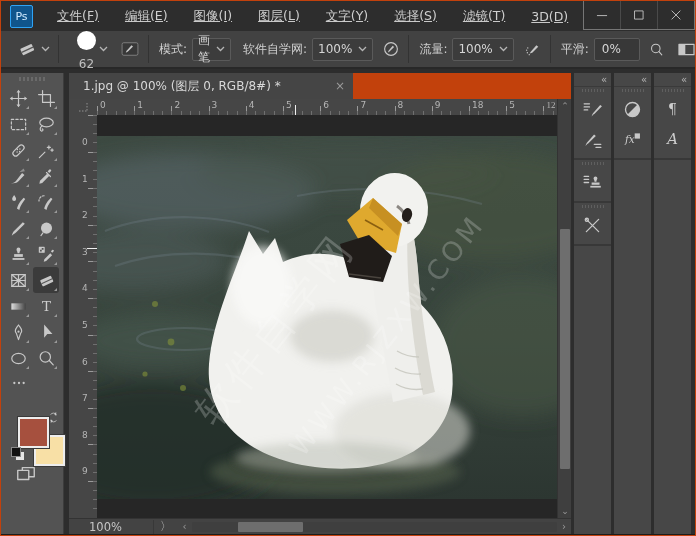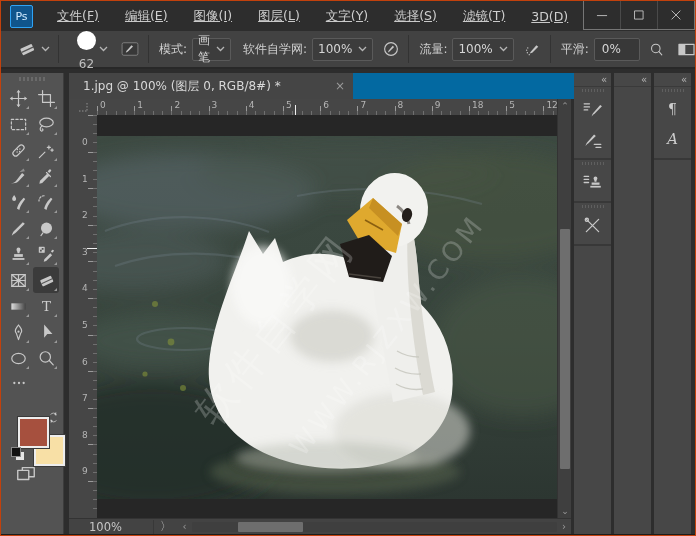--- a/index.html
+++ b/index.html
@@ -44,21 +44,21 @@
   #swatches{position:absolute;left:0;top:336px;width:62px;height:70px;}
   #fg-swatch{position:absolute;left:17px;top:8px;width:27px;height:27px;border:2px solid #ededed;outline:1px solid #3a3a3a;z-index:2;}
   #bg-swatch{position:absolute;left:33px;top:26px;width:27px;height:27px;border:2px solid #ededed;outline:1px solid #3a3a3a;z-index:1;}
   #swap-colors{position:absolute;left:46px;top:2px;}
   #default-colors{position:absolute;left:10px;top:38px;width:13px;height:13px;}
   #default-colors .b{position:absolute;left:0;top:0;width:8px;height:8px;background:#111;border:1px solid #888;z-index:2;}
   #default-colors .w{position:absolute;left:4px;top:4px;width:8px;height:8px;background:#e6e6e6;border:1px solid #555;}
   #screen-mode{position:absolute;left:14px;top:390px;}
 
   
-  #tabbar{left:68px;top:72px;width:502px;height:26px;background:#0369a1;padding-left:15px;}
+  #tabbar{left:68px;top:72px;width:502px;height:26px;background:#c2410c;}
   #doc-tab{position:absolute;left:0;top:0;width:284px;height:26px;background:#454545;display:flex;align-items:center;padding:0 8px 0 14px;box-sizing:border-box;font-size:12px;color:#d8d8d8;white-space:nowrap;}
   #doc-tab .title{flex:1;overflow:hidden;text-overflow:clip;}
   #tab-close{color:#9a9a9a;font-size:12px;margin-left:8px;}
 
   #ruler-corner{left:68px;top:98px;width:28px;height:16px;background:#464646;border-right:1px solid #333;border-bottom:1px solid #333;display:flex;align-items:center;justify-content:center;}
   #h-ruler{left:96px;top:98px;width:460px;height:16px;background:#464646;border-bottom:1px solid #333;overflow:hidden;
     background-image:repeating-linear-gradient(90deg,#6f6f6f 0 1px,transparent 1px 9.3px),repeating-linear-gradient(90deg,#9a9a9a 0 1px,transparent 1px 37.2px);
     background-size:100% 4px,100% 9px;background-position:left bottom,left bottom;background-repeat:no-repeat;}
   .h-num{position:absolute;top:1px;font-size:9px;color:#b5b5b5;}
   #h-marker{position:absolute;left:198px;top:6px;width:1px;height:10px;background:#f0f0f0;}
@@ -457,21 +457,21 @@
       <span class="h-num" style="left: 77.4px;">2</span>
       <span class="h-num" style="left: 114.6px;">3</span>
       <span class="h-num" style="left: 151.8px;">4</span>
       <span class="h-num" style="left: 189px;">5</span>
       <span class="h-num" style="left: 226.2px;">6</span>
       <span class="h-num" style="left: 263.4px;">7</span>
       <span class="h-num" style="left: 300.6px;">8</span>
       <span class="h-num" style="left: 337.8px;">9</span>
       <span class="h-num" style="left: 375px;">18</span>
       <span class="h-num" style="left: 412.2px;">5</span>
-      <span class="h-num" style="left: 449.4px;">12</span>
+      <span class="h-num" style="left: 449.4px; font-family: Liberation Serif, serif;">12</span>
     </div>
   <div id="v-ruler" class="abs">
     <div id="v-marker"></div>
   <span class="v-num" style="top: 22px;">0</span>
       <span class="v-num" style="top: 58.6px;">1</span>
       <span class="v-num" style="top: 95.2px;">2</span>
       <span class="v-num" style="top: 131.8px;">3</span>
       <span class="v-num" style="top: 168.4px;">4</span>
       <span class="v-num" style="top: 205px;">5</span>
       <span class="v-num" style="top: 241.6px;">6</span>
@@ -616,20 +616,37 @@
           <div class="panel-icon">
             <svg width="21" height="21" viewBox="0 0 24 24">
               <path class="s" d="M5 5l14 14M19 5L5 19" stroke-width="2"></path>
               <circle class="s" cx="5.5" cy="5.5" r="1.8"></circle>
             </svg>
           </div>
         </div>
       </div>
       <div class="panel-col" style="left: 613px;">
         <div class="panel-head">«</div>
+        <div class="panel-group">
+          <div class="group-grip">
+            <i></i>
+          </div>
+          <div class="panel-icon">
+            <svg width="21" height="21" viewBox="0 0 24 24">
+              <circle class="s" cx="12" cy="12" r="8"></circle>
+              <path class="f" d="M6.3 17.7A8 8 0 0017.7 6.3z"></path>
+            </svg>
+          </div>
+          <div class="panel-icon">
+            <svg width="21" height="21" viewBox="0 0 24 24">
+              <text class="tx" x="9" y="16" font-size="12" font-style="italic" text-anchor="middle">fx</text>
+              <rect class="f" x="14.5" y="5" width="6" height="6"></rect>
+            </svg>
+          </div>
+        </div>
       </div>
       <div class="panel-col" style="left: 653px;">
         <div class="panel-head">«</div>
         <div class="panel-group">
           <div class="group-grip">
             <i></i>
           </div>
           <div class="panel-icon">
             <svg width="21" height="21" viewBox="0 0 24 24">
               <text class="tx" x="12" y="17" font-size="16" text-anchor="middle">¶</text>

